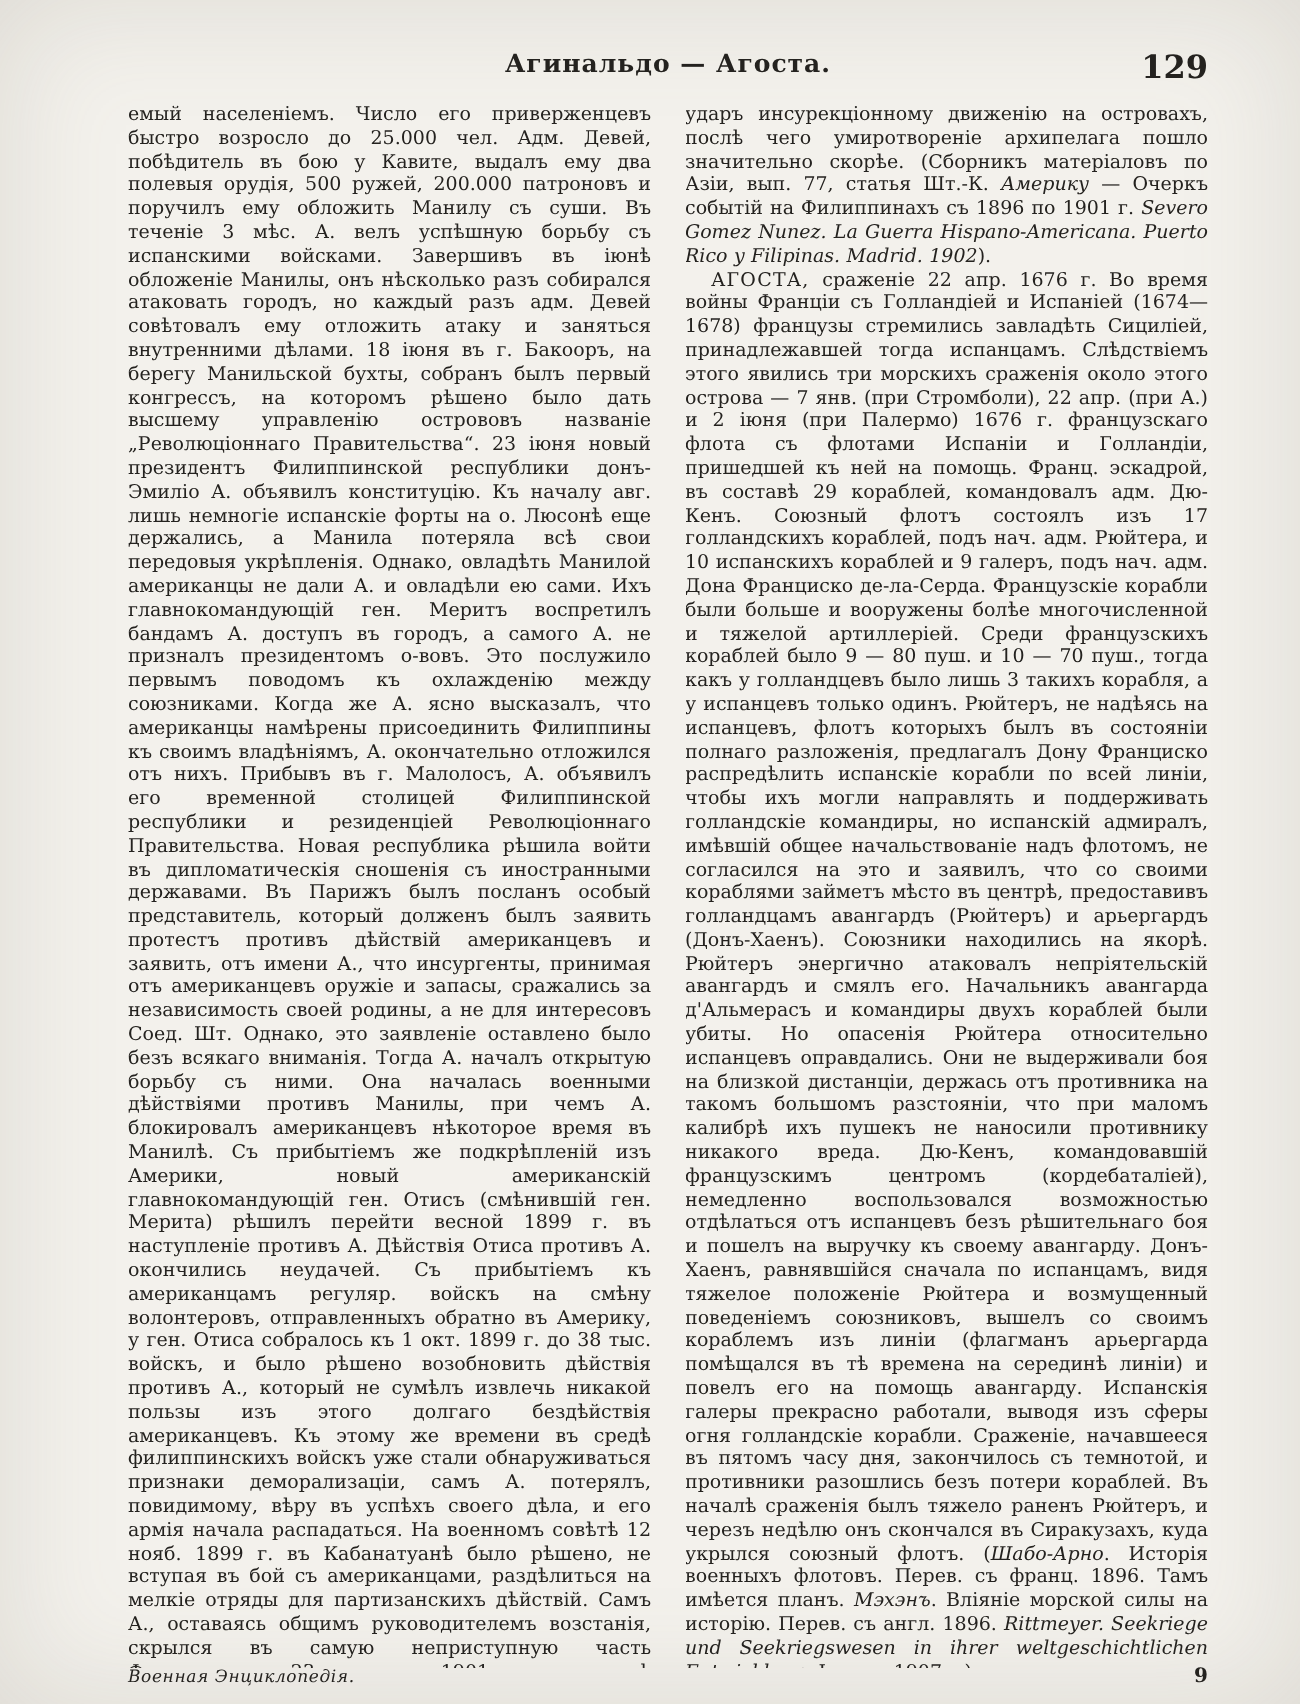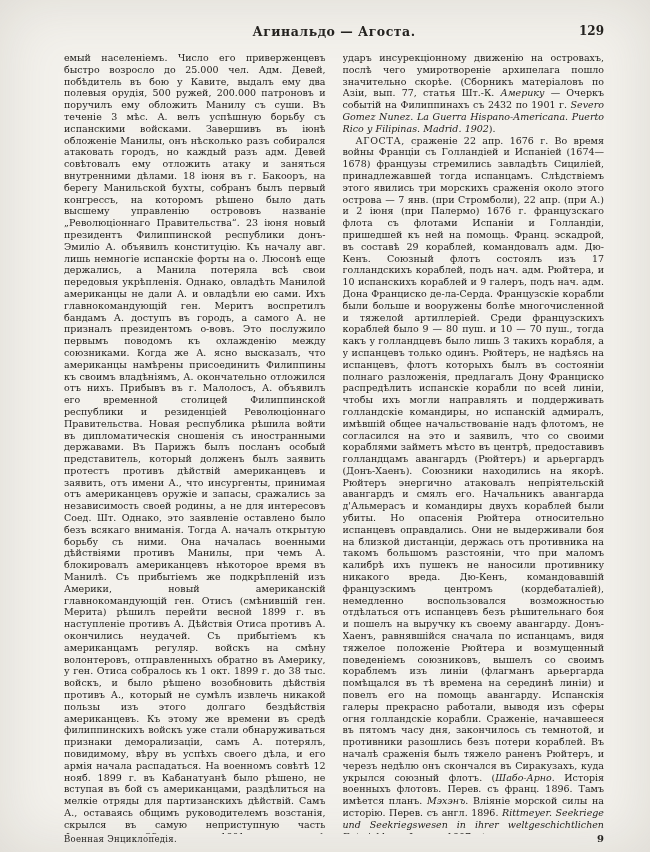--- a/index.html
+++ b/index.html
@@ -30,21 +30,21 @@
     text-align: center;
     font-weight: bold;
     font-size: 12.5px;
     letter-spacing: 0.5px;
   }
   .pgnum {
     position: absolute;
     right: 0;
     top: 0;
     font-weight: bold;
-    font-size: 12px;
+    font-size: 16px;
   }
   .columns {
     position: absolute;
     top: 52px;
     left: 64px;
     right: 46px;
     bottom: 18px;
     display: flex;
     gap: 17px;
   }
@@ -75,20 +75,21 @@
     left: 64px;
     right: 46px;
     bottom: 8px;
     height: 12px;
     font-size: 8.5px;
   }
   .imprint {
     position: absolute;
     left: 0;
     bottom: 0;
+    font-style: italic;
     letter-spacing: 0.3px;
   }
   .sig {
     position: absolute;
     right: 0;
     bottom: 0;
     font-weight: bold;
     font-size: 10px;
   }
 </style>
@@ -102,21 +103,21 @@
     <span class="pgnum">129</span>
   </div>
 
   <div class="columns">
 
     <div class="col">
       <p class="para"><span>емый населеніемъ. Число его приверженцевъ быстро возросло до 25.000 чел. Адм. Девей, побѣдитель въ бою у Кавите, выдалъ ему два полевыя орудія, 500 ружей, 200.000 патроновъ и поручилъ ему обложить Манилу съ суши. Въ теченіе 3 мѣс. А. велъ успѣшную борьбу съ испанскими войсками. Завершивъ въ іюнѣ обложеніе Манилы, онъ нѣсколько разъ собирался атаковать городъ, но каждый разъ адм. Девей совѣтовалъ ему отложить атаку и заняться внутренними дѣлами. 18 іюня въ г. Бакооръ, на берегу Манильской бухты, собранъ былъ первый конгрессъ, на которомъ рѣшено было дать высшему управленію острововъ названіе „Революціоннаго Правительства“. 23 іюня новый президентъ Филиппинской республики донъ-Эмиліо А. объявилъ конституцію. Къ началу авг. лишь немногіе испанскіе форты на о. Люсонѣ еще держались, а Манила потеряла всѣ свои передовыя укрѣпленія. Однако, овладѣть Манилой американцы не дали А. и овладѣли ею сами. Ихъ главнокомандующій ген. Меритъ воспретилъ бандамъ А. доступъ въ городъ, а самого А. не призналъ президентомъ о-вовъ. Это послужило первымъ поводомъ къ охлажденію между союзниками. Когда же А. ясно высказалъ, что американцы намѣрены присоединить Филиппины къ своимъ владѣніямъ, А. окончательно отложился отъ нихъ. Прибывъ въ г. Малолосъ, А. объявилъ его временной столицей Филиппинской республики и резиденціей Революціоннаго Правительства. Новая республика рѣшила войти въ дипломатическія сношенія съ иностранными державами. Въ Парижъ былъ посланъ особый представитель, который долженъ былъ заявить протестъ противъ дѣйствій американцевъ и заявить, отъ имени А., что инсургенты, принимая отъ американцевъ оружіе и запасы, сражались за независимость своей родины, а не для интересовъ Соед. Шт. Однако, это заявленіе оставлено было безъ всякаго вниманія. Тогда А. началъ открытую борьбу съ ними. Она началась военными дѣйствіями противъ Манилы, при чемъ А. блокировалъ американцевъ нѣкоторое время въ Манилѣ. Съ прибытіемъ же подкрѣпленій изъ Америки, новый американскій главнокомандующій ген. Отисъ (смѣнившій ген. Мерита) рѣшилъ перейти весной 1899 г. въ наступленіе противъ А. Дѣйствія Отиса противъ А. окончились неудачей. Съ прибытіемъ къ американцамъ регуляр. войскъ на смѣну волонтеровъ, отправленныхъ обратно въ Америку, у ген. Отиса собралось къ 1 окт. 1899 г. до 38 тыс. войскъ, и было рѣшено возобновить дѣйствія противъ А., который не сумѣлъ извлечь никакой пользы изъ этого долгаго бездѣйствія американцевъ. Къ этому же времени въ средѣ филиппинскихъ войскъ уже стали обнаруживаться признаки деморализаціи, самъ А. потерялъ, повидимому, вѣру въ успѣхъ своего дѣла, и его армія начала распадаться. На военномъ совѣтѣ 12 нояб. 1899 г. въ Кабанатуанѣ было рѣшено, не вступая въ бой съ американцами, раздѣлиться на мелкіе отряды для партизанскихъ дѣйствій. Самъ А., оставаясь общимъ руководителемъ возстанія, скрылся въ самую неприступную часть Филиппинъ. 23 мар. 1901 г., послѣ продолжительной и упорной обороны въ различныхъ мѣстахъ Филиппинъ, А. былъ захваченъ американцами. Плѣненіе А. нанесло сильный</span></p>
     </div>
 
     <div class="col">
-      <p class="para"><span>ударъ инсурекціонному движенію на островахъ, послѣ чего умиротвореніе архипелага пошло значительно скорѣе. (Сборникъ матеріаловъ по Азіи, вып. 77, статья Шт.-К. </span><i>Америку</i><span> — Очеркъ событій на Филиппинахъ съ 2432 по 1901 г. </span><i>Severo Gomez Nunez. La Guerra Hispano-Americana. Puerto Rico y Filipinas. Madrid. 1902</i><span>).</span></p>
+      <p class="para"><span>ударъ инсурекціонному движенію на островахъ, послѣ чего умиротвореніе архипелага пошло значительно скорѣе. (Сборникъ матеріаловъ по Азіи, вып. 77, статья Шт.-К. </span><i>Америку</i><span> — Очеркъ событій на Филиппинахъ съ 1896 по 1901 г. </span><i>Severo Gomez Nunez. La Guerra Hispano-Americana. Puerto Rico y Filipinas. Madrid. 1902</i><span>).</span></p>
       <p class="para indent"><b class="lead">АГОСТА,</b><span> сраженіе 22 апр. 1676 г. Во время войны Франціи съ Голландіей и Испаніей (1674—1678) французы стремились завладѣть Сициліей, принадлежавшей тогда испанцамъ. Слѣдствіемъ этого явились три морскихъ сраженія около этого острова — 7 янв. (при Стромболи), 22 апр. (при А.) и 2 іюня (при Палермо) 1676 г. французскаго флота съ флотами Испаніи и Голландіи, пришедшей къ ней на помощь. Франц. эскадрой, въ составѣ 29 кораблей, командовалъ адм. Дю-Кенъ. Союзный флотъ состоялъ изъ 17 голландскихъ кораблей, подъ нач. адм. Рюйтера, и 10 испанскихъ кораблей и 9 галеръ, подъ нач. адм. Дона Франциско де-ла-Серда. Французскіе корабли были больше и вооружены болѣе многочисленной и тяжелой артиллеріей. Среди французскихъ кораблей было 9 — 80 пуш. и 10 — 70 пуш., тогда какъ у голландцевъ было лишь 3 такихъ корабля, а у испанцевъ только одинъ. Рюйтеръ, не надѣясь на испанцевъ, флотъ которыхъ былъ въ состояніи полнаго разложенія, предлагалъ Дону Франциско распредѣлить испанскіе корабли по всей линіи, чтобы ихъ могли направлять и поддерживать голландскіе командиры, но испанскій адмиралъ, имѣвшій общее начальствованіе надъ флотомъ, не согласился на это и заявилъ, что со своими кораблями займетъ мѣсто въ центрѣ, предоставивъ голландцамъ авангардъ (Рюйтеръ) и арьергардъ (Донъ-Хаенъ). Союзники находились на якорѣ. Рюйтеръ энергично атаковалъ непріятельскій авангардъ и смялъ его. Начальникъ авангарда д'Альмерасъ и командиры двухъ кораблей были убиты. Но опасенія Рюйтера относительно испанцевъ оправдались. Они не выдерживали боя на близкой дистанціи, держась отъ противника на такомъ большомъ разстояніи, что при маломъ калибрѣ ихъ пушекъ не наносили противнику никакого вреда. Дю-Кенъ, командовавшій французскимъ центромъ (кордебаталіей), немедленно воспользовался возможностью отдѣлаться отъ испанцевъ безъ рѣшительнаго боя и пошелъ на выручку къ своему авангарду. Донъ-Хаенъ, равнявшійся сначала по испанцамъ, видя тяжелое положеніе Рюйтера и возмущенный поведеніемъ союзниковъ, вышелъ со своимъ кораблемъ изъ линіи (флагманъ арьергарда помѣщался въ тѣ времена на серединѣ линіи) и повелъ его на помощь авангарду. Испанскія галеры прекрасно работали, выводя изъ сферы огня голландскіе корабли. Сраженіе, начавшееся въ пятомъ часу дня, закончилось съ темнотой, и противники разошлись безъ потери кораблей. Въ началѣ сраженія былъ тяжело раненъ Рюйтеръ, и черезъ недѣлю онъ скончался въ Сиракузахъ, куда укрылся союзный флотъ. (</span><i>Шабо-Арно</i><span>. Исторія военныхъ флотовъ. Перев. съ франц. 1896. Тамъ имѣется планъ. </span><i>Мэхэнъ</i><span>. Вліяніе морской силы на исторію. Перев. съ англ. 1896. </span><i>Rittmeyer. Seekriege und Seekriegswesen in ihrer weltgeschichtlichen Entwicklung</i><span>. I томъ. 1907 г.).</span></p>
     </div>
 
   </div>
 
   <div class="footer">
     <span class="imprint">Военная Энциклопедія.</span>
     <span class="sig">9</span>
   </div>
 

